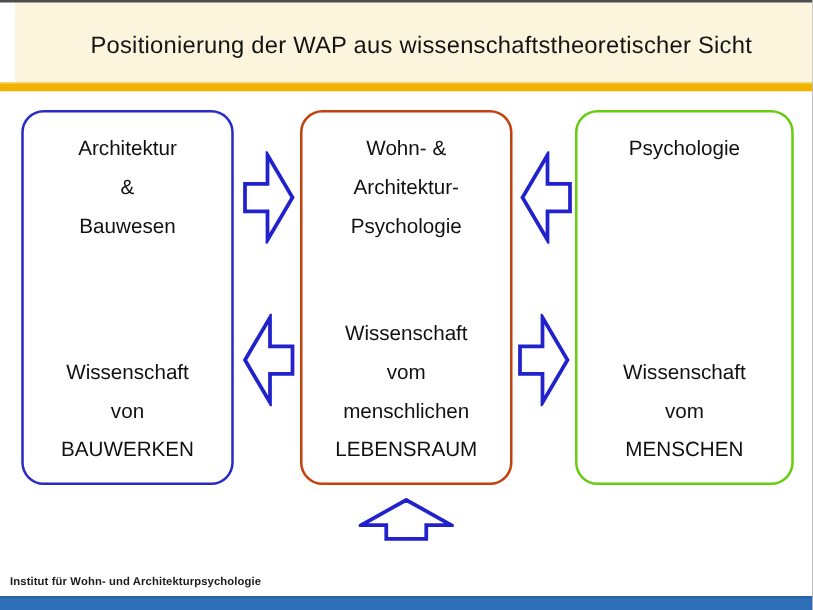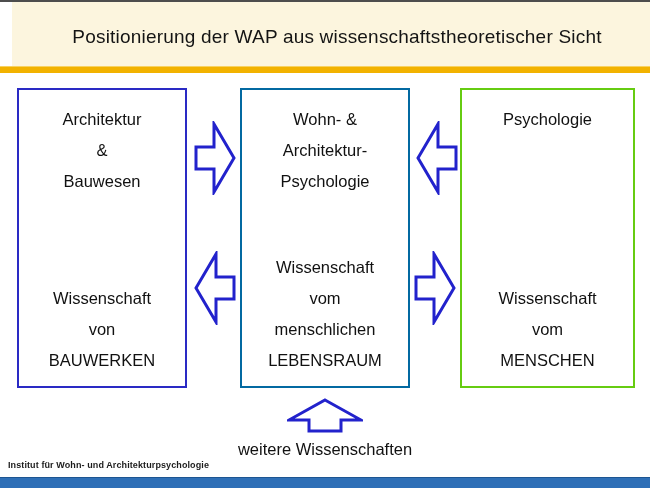--- a/index.html
+++ b/index.html
@@ -30,23 +30,24 @@
     border-top:1px solid #f8d261;
     box-sizing:border-box;
   }
   .box{
     position:absolute;top:88px;height:300px;
     background:#ffffff;
     box-sizing:border-box;
     display:flex;flex-direction:column;justify-content:space-between;
     text-align:center;
     padding:14px 2px 10px 2px;
+    border-radius:18px;
   }
   .box-left  {left:17px; width:170px;border:2px solid #2a2ac4;}
-  .box-middle{left:240px;width:170px;border:2px solid #0369a1;}
+  .box-middle{left:240px;width:170px;border:2px solid #c2410c;}
   .box-right {left:460px;width:175px;border:2px solid #66cc11;}
   .box-text{
     font-size:16.5px;line-height:31px;color:#111111;
     white-space:pre-line;
   }
   .arrow{position:absolute;}
   .arrow svg{display:block;}
   .caption{
     position:absolute;left:175px;top:440px;width:300px;
     text-align:center;font-size:16.5px;color:#111111;
@@ -123,19 +124,18 @@
       <polygon points="2,26 20,26 20,3 40,37 20,71 20,48 2,48" fill="#ffffff" stroke="#2222cc" stroke-width="3" stroke-linejoin="miter"></polygon>
     </svg>
   </div>
 
   <div class="arrow" style="left:287px;top:398px;">
     <svg width="76" height="36" viewBox="0 0 76 36">
       <polygon points="38,2 74,22 54,22 54,33 22,33 22,22 2,22" fill="#ffffff" stroke="#2222cc" stroke-width="3" stroke-linejoin="miter"></polygon>
     </svg>
   </div>
 
-  <div class="caption">weitere Wissenschaften</div>
 
   <div class="footer-text">Institut für Wohn- und Architekturpsychologie</div>
 
   <div class="bottom-bar"></div>
 
 </div>
 
 </body></html>

